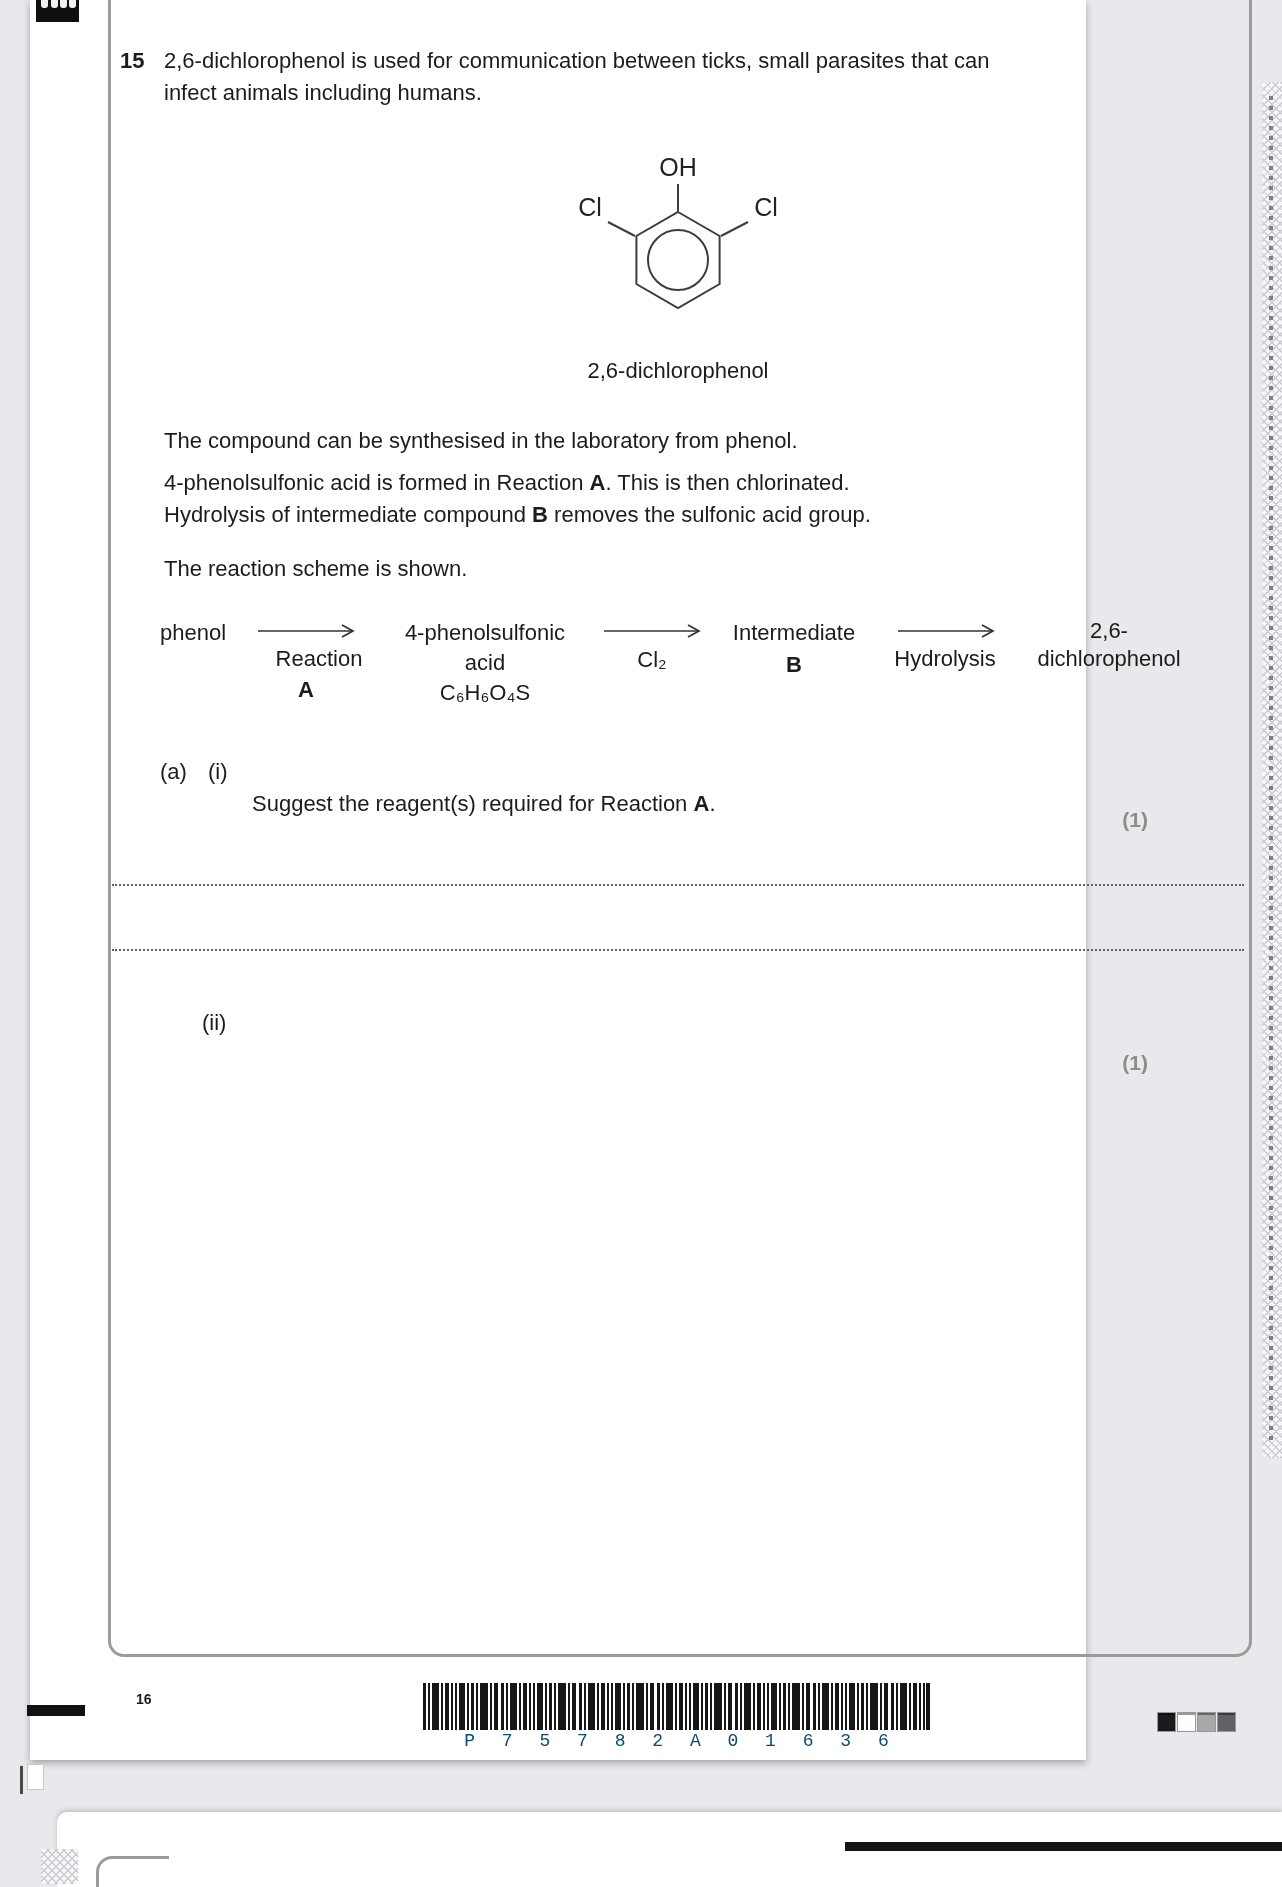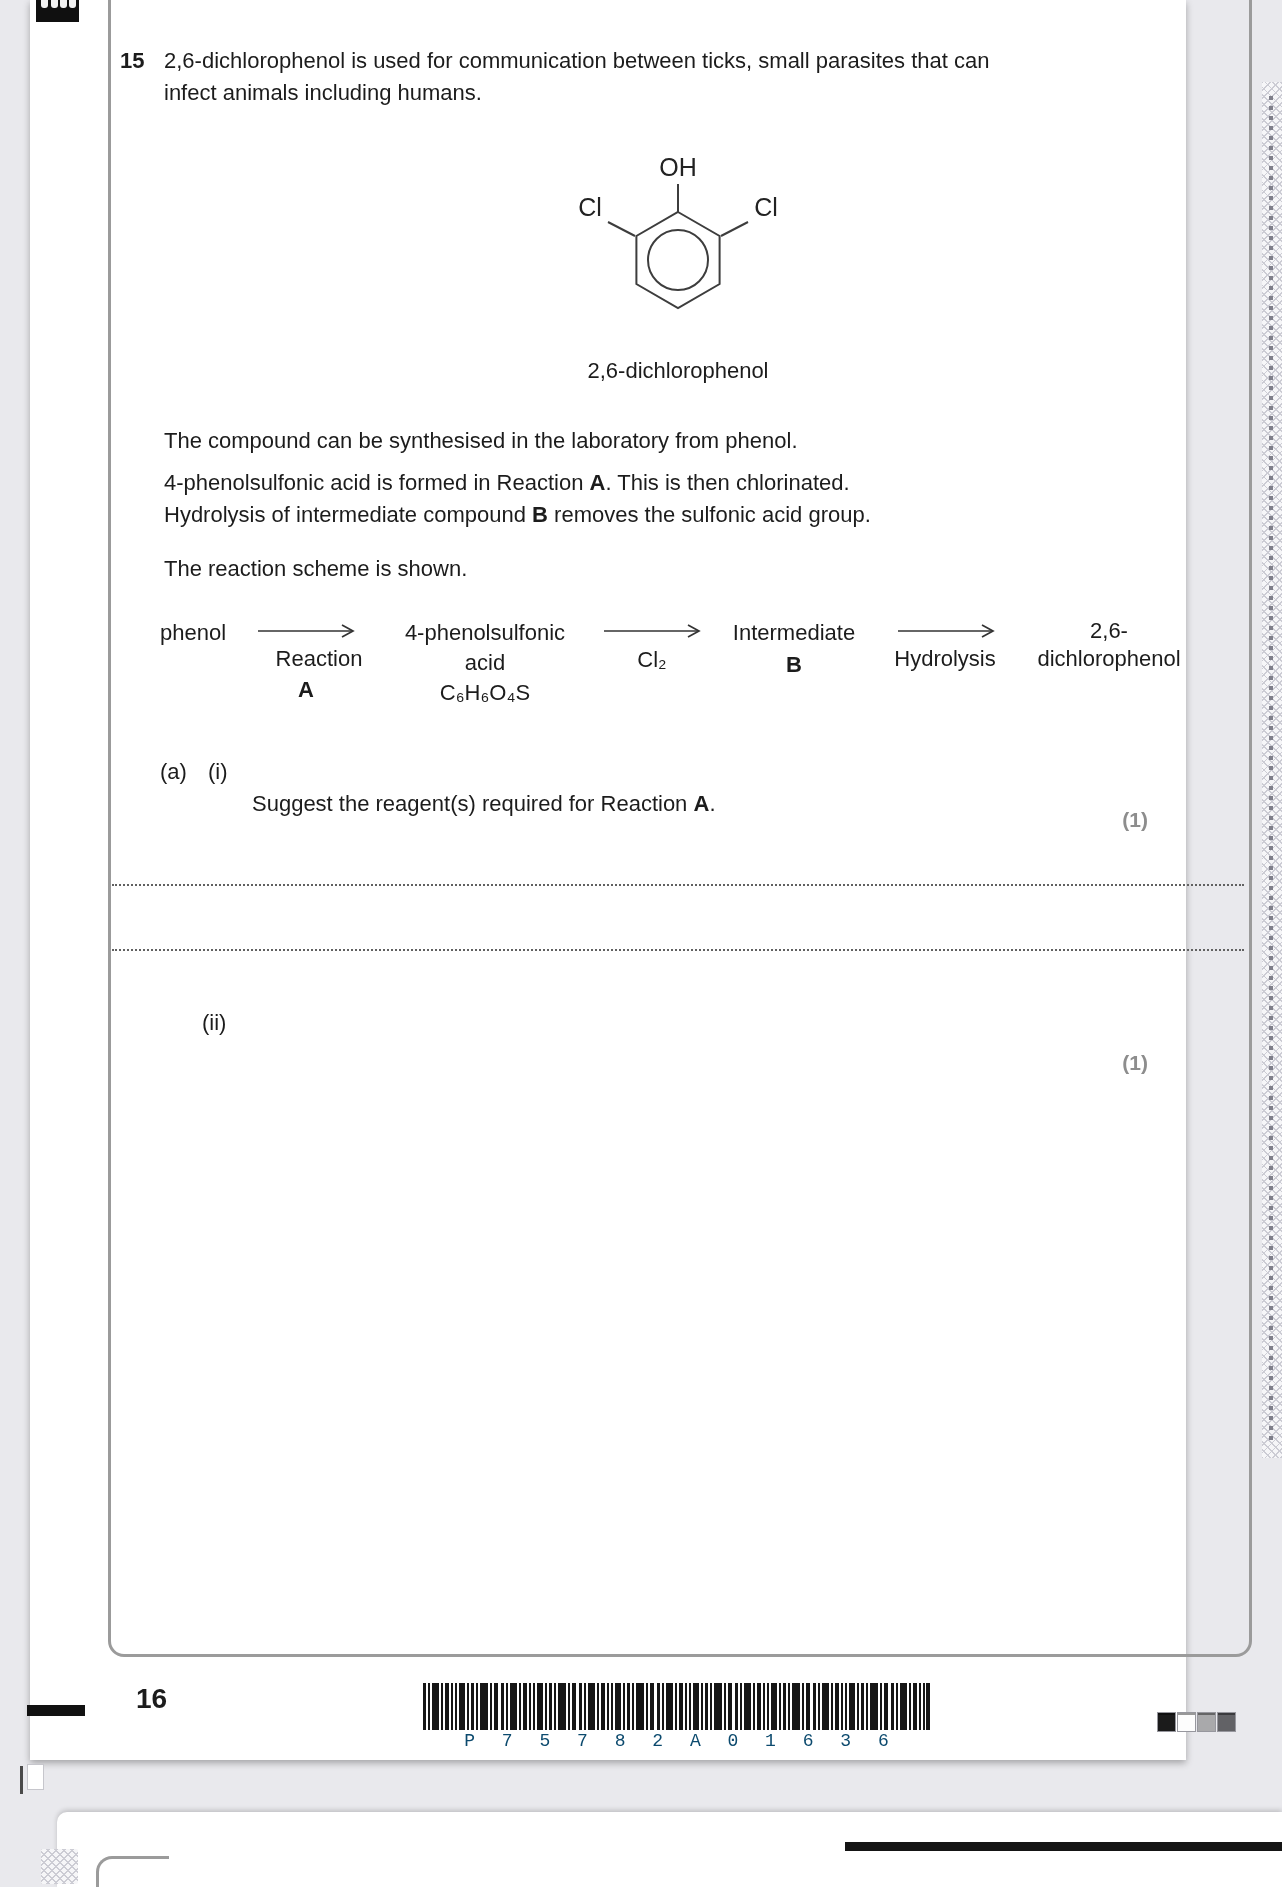--- a/index.html
+++ b/index.html
@@ -5,21 +5,21 @@
   html,body{margin:0;padding:0;}
   body{
     position:relative;
     width:1282px;height:1887px;
     background:#e9e9ed;
     font-family:"Liberation Sans",sans-serif;
     overflow:hidden;
   }
   .abs{position:absolute;}
   .page{
-    left:30px;top:0;width:1156px;height:1760px;
+    left:30px;top:0;width:1056px;height:1760px;
     background:#ffffff;
     box-shadow:0 3px 7px rgba(0,0,0,.30);
   }
   .qbox{
     left:108px;top:-22px;width:1144px;height:1679px;
     border:3px solid #9b9b9b;
     border-radius:16px;
     box-sizing:border-box;
   }
   .txt{font-size:22px;line-height:30px;color:#1c1c1c;white-space:nowrap;}
@@ -111,21 +111,21 @@
   <div class="abs txt" style="left:222px;top:789px;"><span>Suggest the reagent(s) required for Reaction </span><span class="b">A</span><span>.</span></div>
   <div class="abs mark" style="left:1028px;top:807px;width:90px;">(1)</div>
 
   <div class="abs dotline" style="left:82px;top:884px;width:1132px;"></div>
   <div class="abs dotline" style="left:82px;top:949px;width:1132px;"></div>
 
   <div class="abs txt" style="left:172px;top:1008px;">(ii)</div>
   <div class="abs mark" style="left:1028px;top:1050px;width:90px;">(1)</div>
 
   <div class="abs" style="left:-3px;top:1705px;width:58px;height:11px;background:#111;"></div>
-  <div class="abs txt b" style="left:106px;top:1684px;font-size:28px;">16</div>
+  <div class="abs txt b" style="left:106px;top:1684px;font-size:14px;">16</div>
 
   <svg class="abs" style="left:393px;top:1683px;" width="507" height="47" viewBox="0 0 507 47">
     <defs>
       <pattern id="bars" x="0" y="0" width="78" height="47" patternUnits="userSpaceOnUse">
         <rect x="0" y="0" width="3" height="47" fill="#161616"></rect>
         <rect x="5" y="0" width="2" height="47" fill="#161616"></rect>
         <rect x="9" y="0" width="7" height="47" fill="#161616"></rect>
         <rect x="18" y="0" width="2" height="47" fill="#161616"></rect>
         <rect x="22" y="0" width="4" height="47" fill="#161616"></rect>
         <rect x="28" y="0" width="2" height="47" fill="#161616"></rect>

